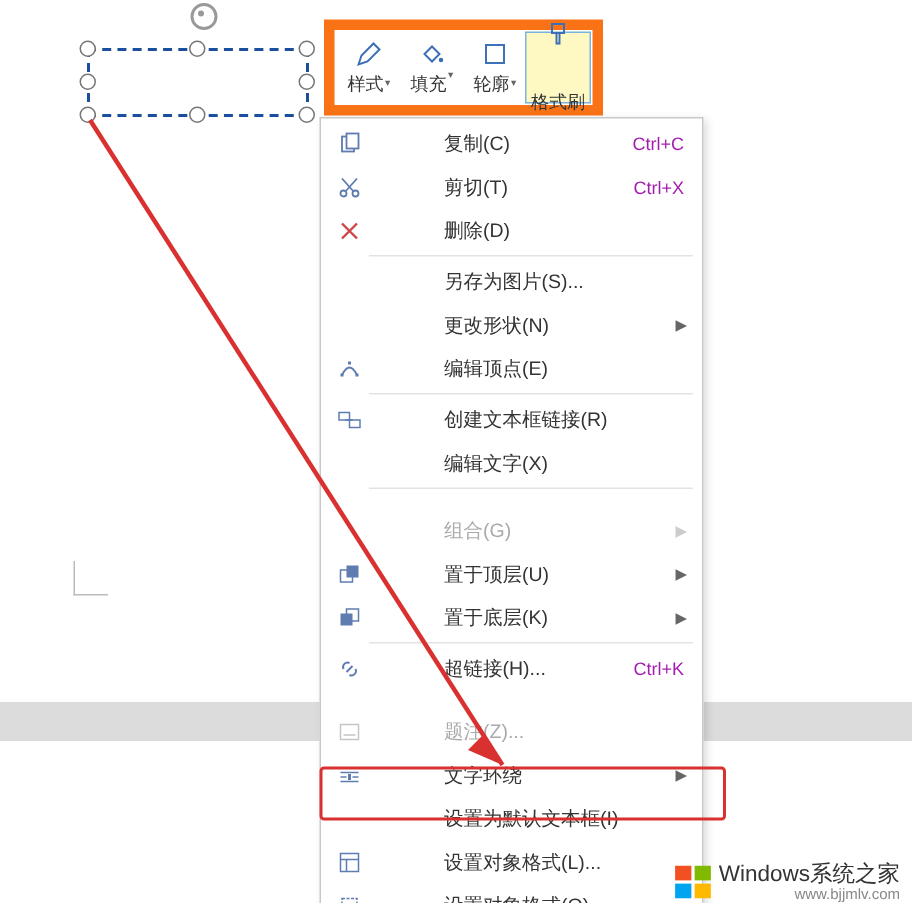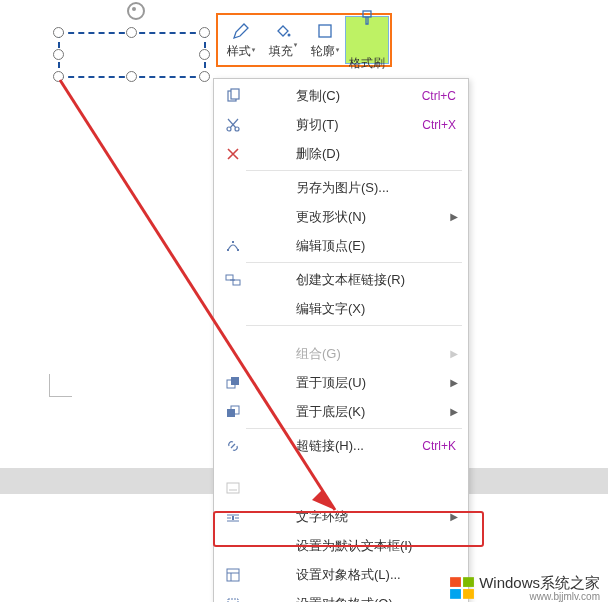--- a/index.html
+++ b/index.html
@@ -59,39 +59,39 @@
   height: 4px;
   background: #999;
   border-radius: 50%;
 }
 
 
 .toolbar {
   position: absolute;
   left: 216px;
   top: 13px;
-  border: 2px solid #f97316;
+  border: 7px solid #f97316;
   background: #fff;
   display: flex;
   padding: 2px;
 }
 
 .tool-btn {
   width: 42px;
   height: 46px;
   display: flex;
   flex-direction: column;
   align-items: center;
   justify-content: center;
   gap: 2px;
   cursor: pointer;
 }
 
 .tool-btn.active {
-  background: #bef264;
+  background: #fef9c3;
   border: 1px solid #7ab3e0;
   margin: -1px;
   gap: 28px;
 }
 
 .tool-label {
   font-size: 12px;
   color: #333;
 }
 
@@ -437,20 +437,21 @@
       <span class="menu-shortcut">Ctrl+K</span>
     </div>
 
     <div class="menu-item disabled">
       <span class="menu-icon">
           <svg width="16" height="16" viewBox="0 0 16 16">
             <rect x="2" y="3" width="12" height="10" fill="none" stroke="#c5c5c5" stroke-width="1"></rect>
             <line x1="4" y1="10" x2="12" y2="10" stroke="#c5c5c5"></line>
           </svg>
         </span>
+      <span class="menu-label">题注(Z)...</span>
     </div>
 
     <div class="menu-item">
       <span class="menu-icon">
           <svg width="16" height="16" viewBox="0 0 16 16">
             <line x1="2" y1="3" x2="14" y2="3" stroke="#5e7cb0"></line>
             <line x1="2" y1="6" x2="14" y2="6" stroke="#5e7cb0"></line>
             <line x1="2" y1="9" x2="6" y2="9" stroke="#5e7cb0"></line>
             <line x1="10" y1="9" x2="14" y2="9" stroke="#5e7cb0"></line>
             <rect x="7" y="7" width="2" height="4" fill="#5e7cb0"></rect>

